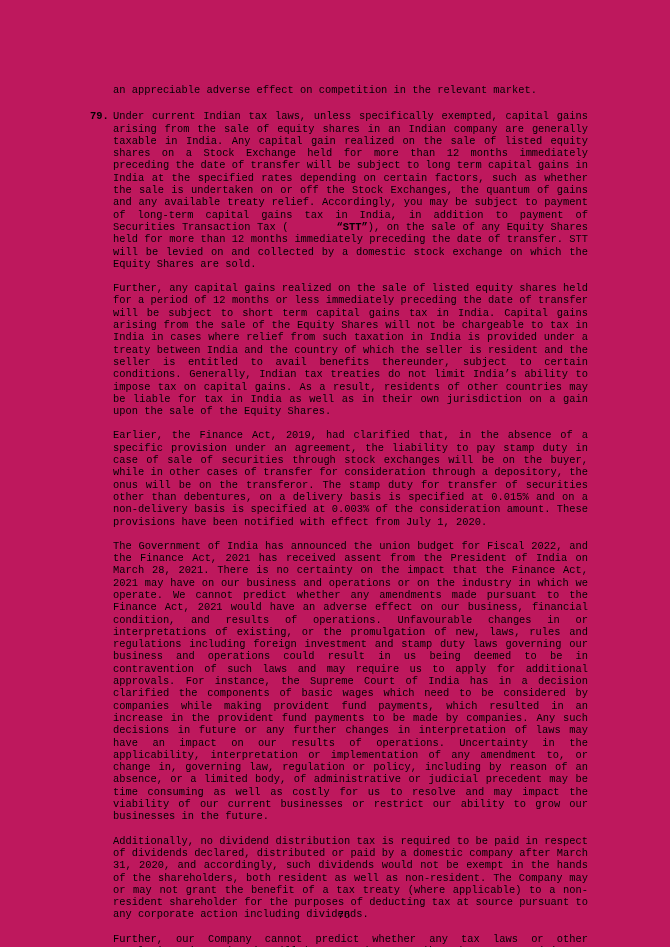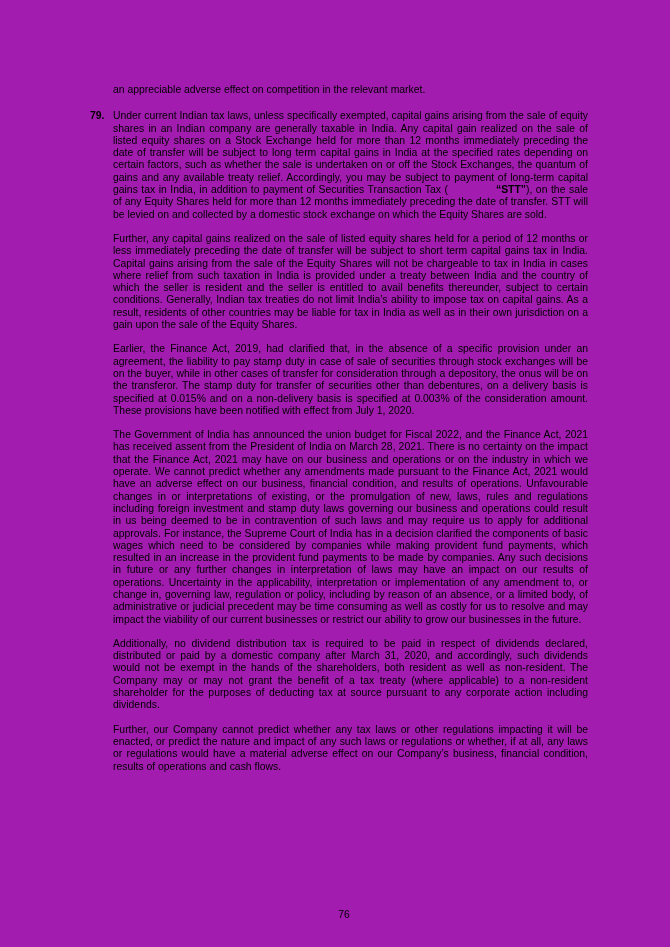--- a/index.html
+++ b/index.html
@@ -1,22 +1,22 @@
 <!DOCTYPE html>
 <html><head>
 <meta charset="utf-8">
 <style>
   * { margin: 0; padding: 0; box-sizing: border-box; }
   html, body { background: #ffffff; }
   .page {
     position: relative;
     width: 670px;
     height: 947px;
-    background: #a21caf;
-    font-family: Liberation Sans, sans-serif;
+    background: #be185d;
+    font-family: Liberation Mono, monospace;
     color: #000000;
     overflow: hidden;
     margin: 0 auto;
   }
   .content {
     position: absolute;
     top: 84px;
     left: 90px;
     width: 498px;
   }

